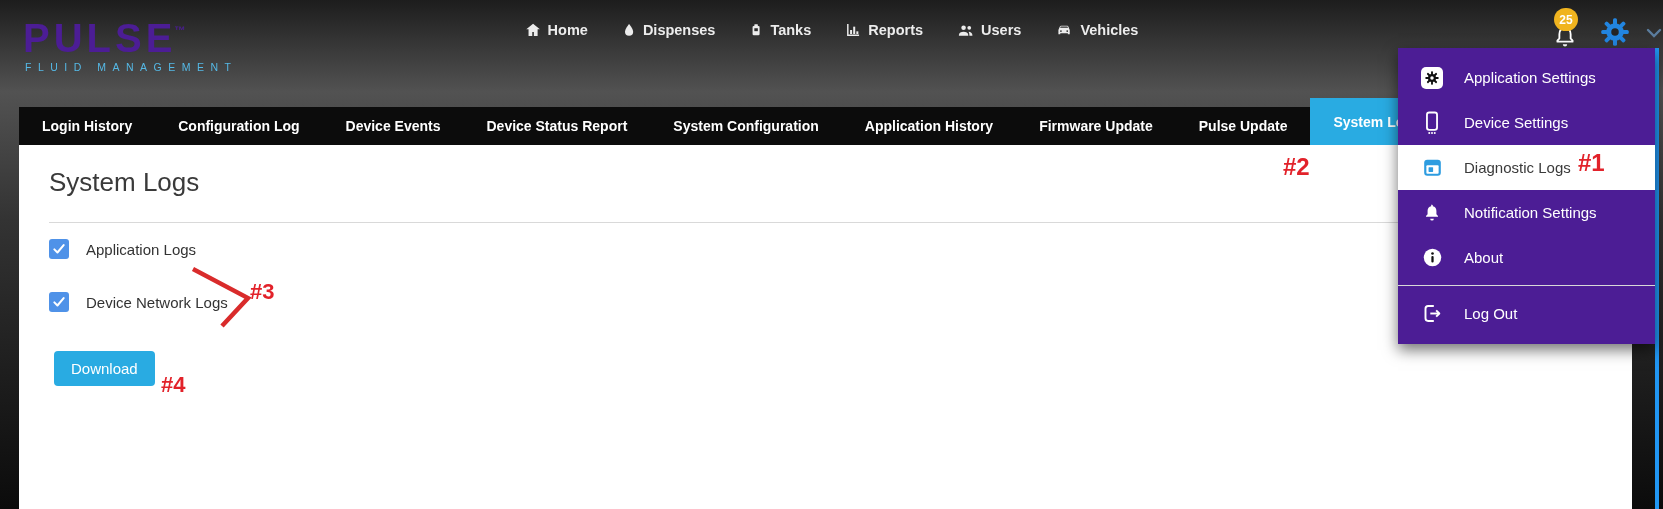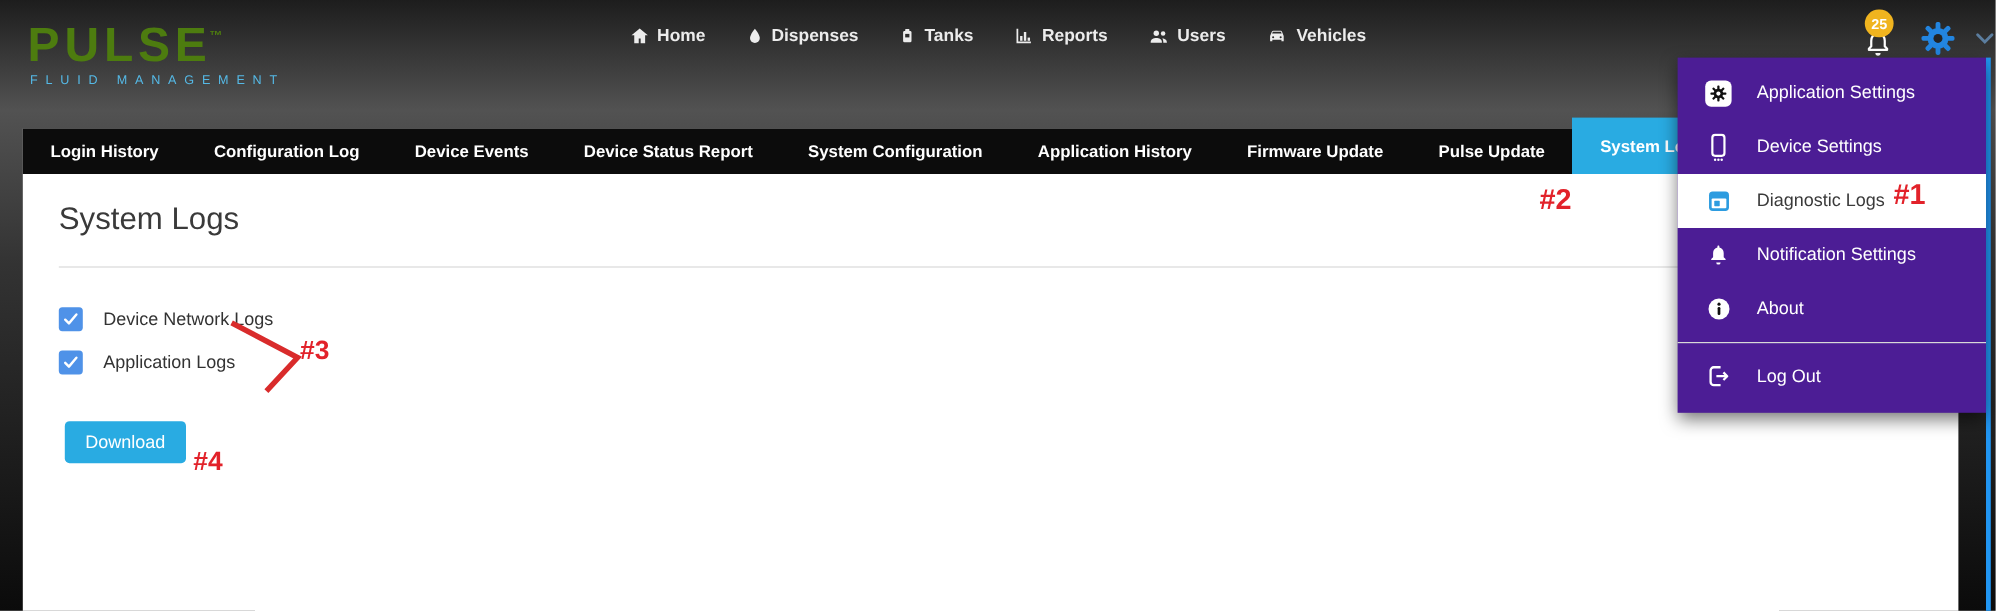--- a/index.html
+++ b/index.html
@@ -7,21 +7,21 @@
   body {
     position: relative;
     overflow: hidden;
     font-family: "Liberation Sans", sans-serif;
     background: linear-gradient(180deg, #1d1d1d 0px, #525252 92px, #333333 220px, #0b0b0b 509px);
   }
 
   
   .topbar { position:absolute; left:0; top:0; width:1663px; height:100px; }
   .logo { position:absolute; left:23px; top:10px; cursor:pointer; }
-  .logo-word { color:#4d7c0f; font-weight:bold; font-size:40px; letter-spacing:4px; line-height:40px; }
+  .logo-word { color:#4c1d95; font-weight:bold; font-size:40px; letter-spacing:4px; line-height:40px; }
   .logo-tm { font-size:11px; vertical-align:18px; letter-spacing:0; margin-left:-2px; }
   .logo-tag { color:#55b9e6; font-size:10.5px; letter-spacing:6.5px; margin-top:3px; margin-left:2px; }
 
   .mainnav { position:absolute; left:50%; top:22px; transform:translateX(-50%); display:flex; gap:34px; align-items:center; }
   .nav-item { display:flex; align-items:center; gap:7px; color:#ececec; font-size:14.5px; font-weight:bold; cursor:pointer; white-space:nowrap; }
   .nav-item svg { display:block; }
 
   .topicons { position:absolute; left:1550px; top:14px; display:flex; align-items:flex-end; gap:16px; }
   .bell-wrap { position:relative; width:34px; height:34px; }
   .bell-wrap svg { position:absolute; left:2px; top:9px; }
@@ -178,36 +178,36 @@
     <div class="tab">Application History</div>
     <div class="tab">Firmware Update</div>
     <div class="tab">Pulse Update</div>
     <div class="tab active">System Logs</div>
   </div>
 
   <div class="content">
     <h1 class="page-title">System Logs</h1>
     <hr class="title-divider">
 
+    <div class="check-row first">
+      <span class="checkbox">
+        <svg width="14" height="14" viewBox="0 0 18 18">
+            <polyline points="3,9.5 7,13.5 15,4" fill="none" stroke="#ffffff" stroke-width="2.6" stroke-linecap="round" stroke-linejoin="round"></polyline>
+          </svg>
+      </span>
+      <span class="check-label">Application Logs</span>
+    </div>
+
     <div class="check-row second">
       <span class="checkbox">
         <svg width="14" height="14" viewBox="0 0 18 18">
             <polyline points="3,9.5 7,13.5 15,4" fill="none" stroke="#ffffff" stroke-width="2.6" stroke-linecap="round" stroke-linejoin="round"></polyline>
           </svg>
       </span>
       <span class="check-label">Device Network Logs</span>
-    </div>
-
-    <div class="check-row first">
-      <span class="checkbox">
-        <svg width="14" height="14" viewBox="0 0 18 18">
-            <polyline points="3,9.5 7,13.5 15,4" fill="none" stroke="#ffffff" stroke-width="2.6" stroke-linecap="round" stroke-linejoin="round"></polyline>
-          </svg>
-      </span>
-      <span class="check-label">Application Logs</span>
     </div>
 
     <button class="download-btn">Download</button>
   </div>
 </div>
 
 <div class="dropdown">
 
   <div class="menu-item">
     <span class="menu-icon">

